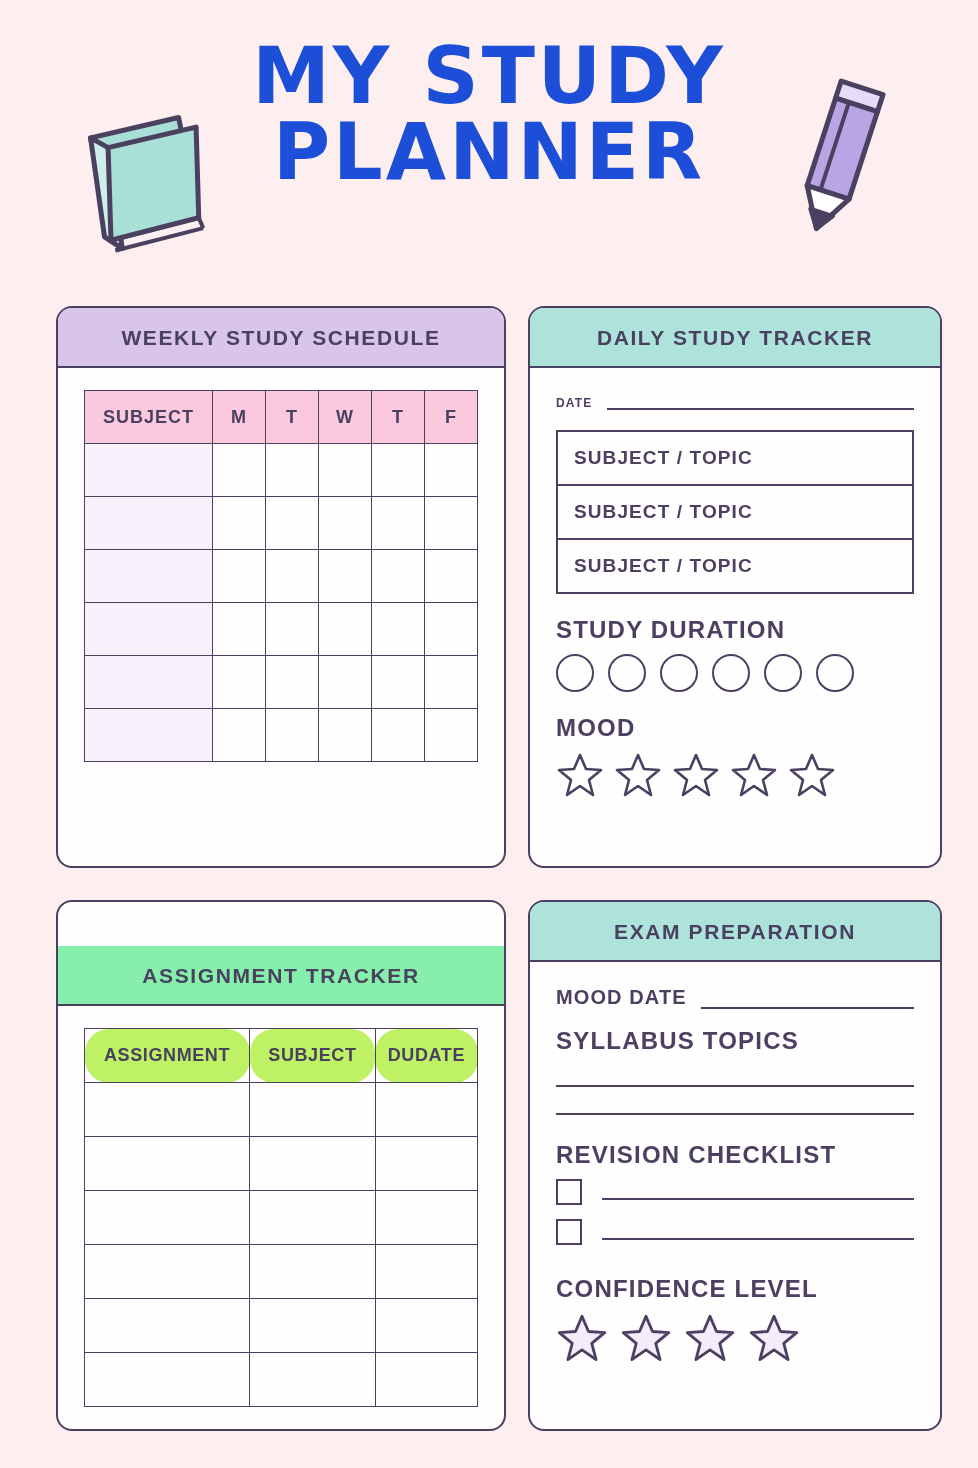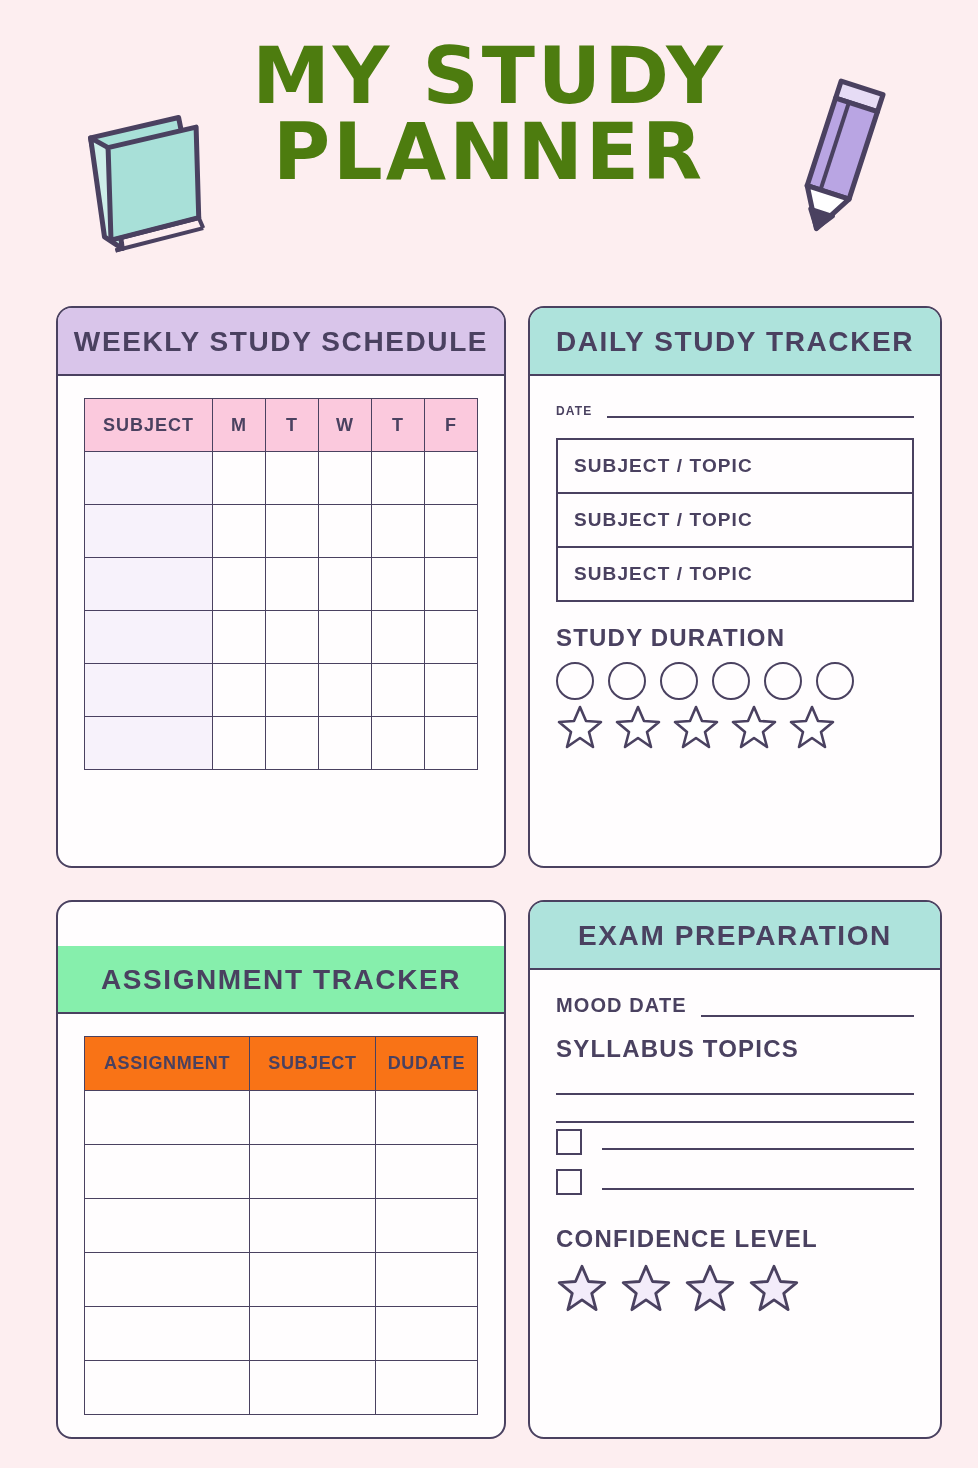--- a/index.html
+++ b/index.html
@@ -24,21 +24,21 @@
   .title {
     position: absolute;
     top: 38px;
     left: 0;
     width: 100%;
     text-align: center;
     font-size: 78px;
     line-height: 0.98;
     font-weight: bold;
     letter-spacing: 3px;
-    color: #4d7c0f;
+    color: #1d4ed8;
     font-family: "DejaVu Sans", sans-serif;
   }
   .title .l1 { display: block; }
   .title .l2 { display: block; }
 
   .book-icon {
     position: absolute;
     left: 76px;
     top: 112px;
     width: 150px;
@@ -67,21 +67,21 @@
 
   .card {
     background: #fffdfe;
     border: 2px solid #4a4160;
     border-radius: 16px;
     overflow: hidden;
     position: relative;
   }
   .card-title {
     text-align: center;
-    font-size: 28px;
+    font-size: 21px;
     font-weight: bold;
     letter-spacing: 1.6px;
     padding: 18px 10px 16px;
     color: #4a4160;
     border-bottom: 2px solid #4a4160;
   }
   .t-purple { background: #d9c5ea; }
   .t-mint   { background: #aee3dc; }
   .t-pink   { background: #86efac; margin-top: 44px; }
   .t-mint2  { background: #aee3dc; }
@@ -153,25 +153,26 @@
   table.assign {
     border-collapse: collapse;
     width: 100%;
     table-layout: fixed;
   }
   table.assign th, table.assign td {
     border: 1.6px solid #4a4160;
     height: 54px;
   }
   table.assign th {
-    background: #f97316;
+    background: #bef264;
     font-size: 18px;
     font-weight: bold;
     letter-spacing: 0.6px;
     color: #4a4160;
+    border-radius: 24px;
   }
   table.assign th.c1 { width: 42%; }
   table.assign th.c2 { width: 32%; }
   table.assign th.c3 { width: 26%; }
   .due-label { font-size: 17px; letter-spacing: 0.3px; }
 
   
   .exam-body { padding: 24px 26px; }
   .exam-row {
     display: flex; align-items: flex-end;
@@ -318,20 +319,21 @@
       <div class="section-label">STUDY DURATION</div>
       <div class="circles">
         <span class="circle"></span>
         <span class="circle"></span>
         <span class="circle"></span>
         <span class="circle"></span>
         <span class="circle"></span>
         <span class="circle"></span>
       </div>
 
+      <div class="section-label">MOOD</div>
       <div class="stars">
         <svg width="48" height="46" viewBox="0 0 48 46">
             <polygon points="24,3 30,17 45,18 33,28 37,43 24,34 11,43 15,28 3,18 18,17" fill="#ffffff" stroke="#4a4160" stroke-width="2.6" stroke-linejoin="round"></polygon>
           </svg>
         <svg width="48" height="46" viewBox="0 0 48 46">
             <polygon points="24,3 30,17 45,18 33,28 37,43 24,34 11,43 15,28 3,18 18,17" fill="#ffffff" stroke="#4a4160" stroke-width="2.6" stroke-linejoin="round"></polygon>
           </svg>
         <svg width="48" height="46" viewBox="0 0 48 46">
             <polygon points="24,3 30,17 45,18 33,28 37,43 24,34 11,43 15,28 3,18 18,17" fill="#ffffff" stroke="#4a4160" stroke-width="2.6" stroke-linejoin="round"></polygon>
           </svg>
@@ -398,20 +400,21 @@
 
       <div class="exam-row">
         <span>MOOD DATE</span>
         <span class="line"></span>
       </div>
 
       <div class="section-label" style="margin-top:4px;">SYLLABUS TOPICS</div>
       <div class="plain-line"></div>
       <div class="plain-line"></div>
 
+      <div class="section-label" style="margin-top:26px;">REVISION CHECKLIST</div>
       <div class="check-row">
         <span class="checkbox"></span>
         <span class="line"></span>
       </div>
       <div class="check-row">
         <span class="checkbox"></span>
         <span class="line"></span>
       </div>
 
       <div class="section-label" style="margin-top:30px;">CONFIDENCE LEVEL</div>

